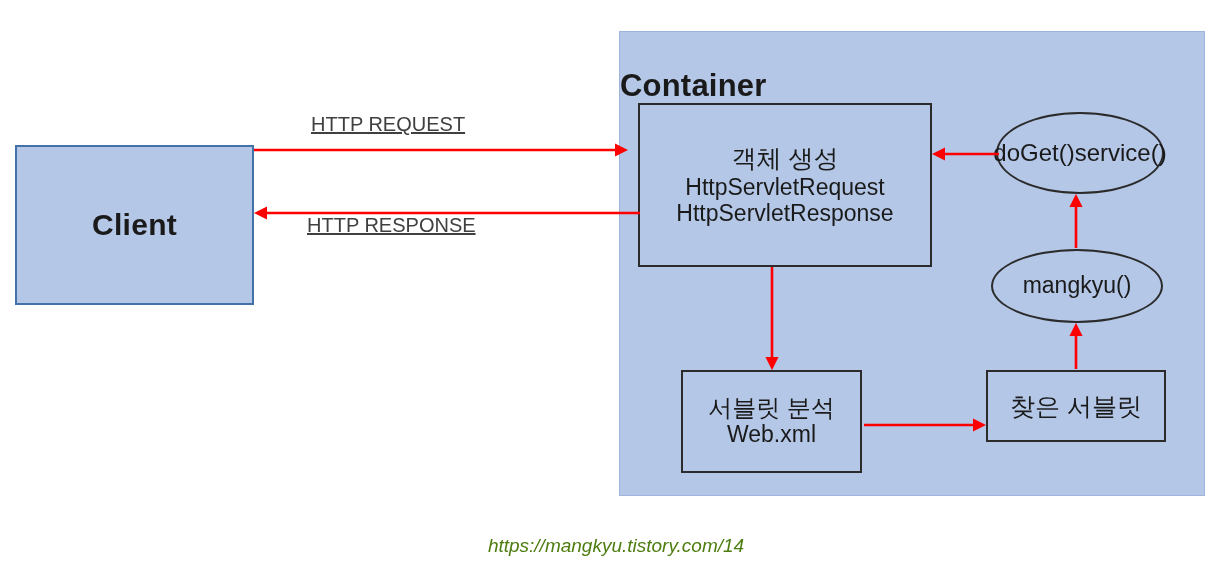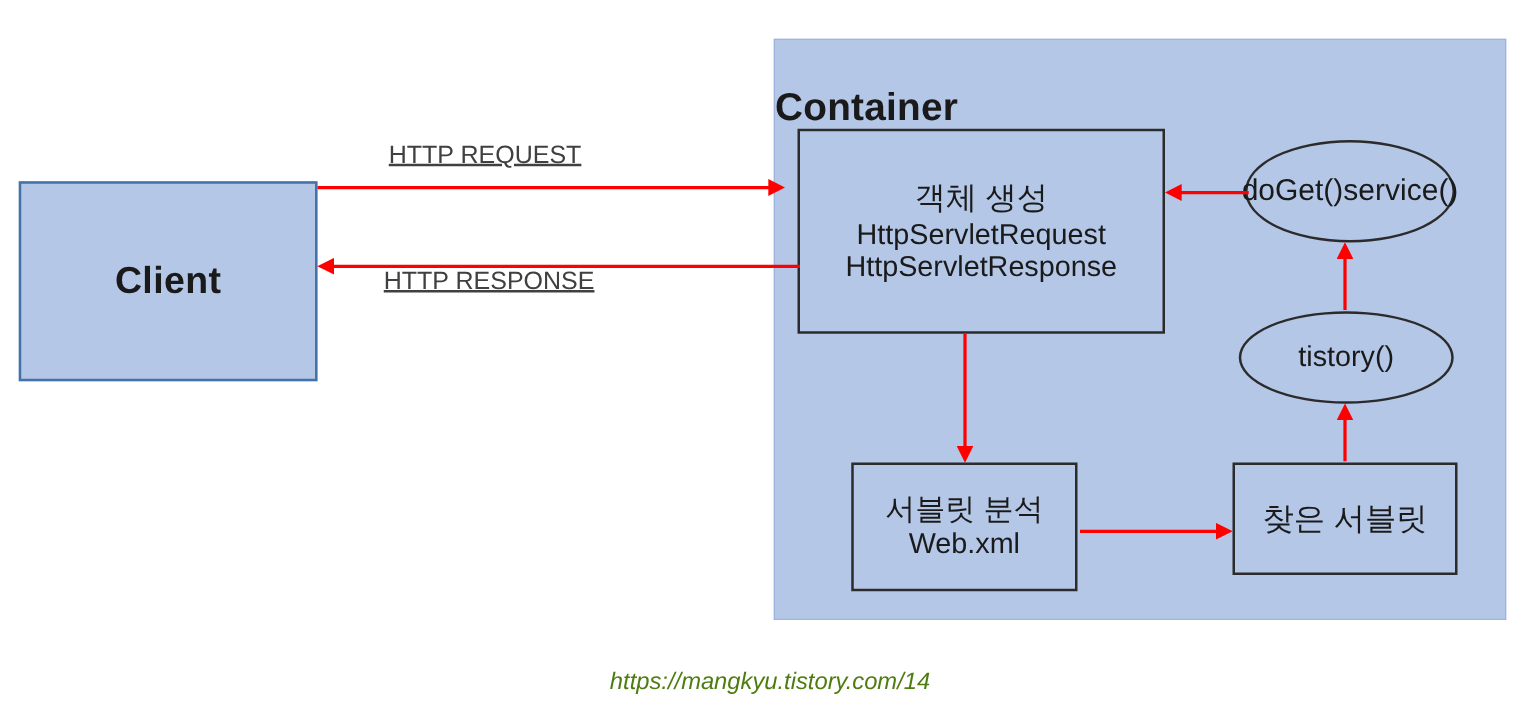--- a/index.html
+++ b/index.html
@@ -85,21 +85,21 @@
     top: 370px;
     width: 181px;
     height: 103px;
     font-size: 24px;
   }
   .analyze-box .ln2 { font-size: 23px; }
   .found-box {
     left: 986px;
     top: 370px;
     width: 180px;
-    height: 90px;
+    height: 72px;
     font-size: 25px;
   }
 
   
   .ellipse {
     position: absolute;
     box-sizing: border-box;
     display: flex;
     flex-direction: row;
     align-items: center;
@@ -184,21 +184,21 @@
   <div class="node inner-box found-box">
     <span>찾은 서블릿</span>
   </div>
 
   <div class="ellipse doget-ellipse">
     <span>doGet()</span>
     <span>service()</span>
   </div>
 
   <div class="ellipse service-ellipse">
-    <span>tistory()</span>
+    <span>mangkyu()</span>
   </div>
 
   <div class="edge-label lbl-request">HTTP REQUEST</div>
   <div class="edge-label lbl-response">HTTP RESPONSE</div>
 
   <svg id="arrows" viewBox="0 0 1232 582">
     <defs>
       <marker id="ah" markerWidth="5.2" markerHeight="5.2" refX="3.6" refY="2.6" orient="auto" markerUnits="strokeWidth">
         <path d="M0,0 L5.2,2.6 L0,5.2 z" fill="#ff0000"></path>
       </marker>

